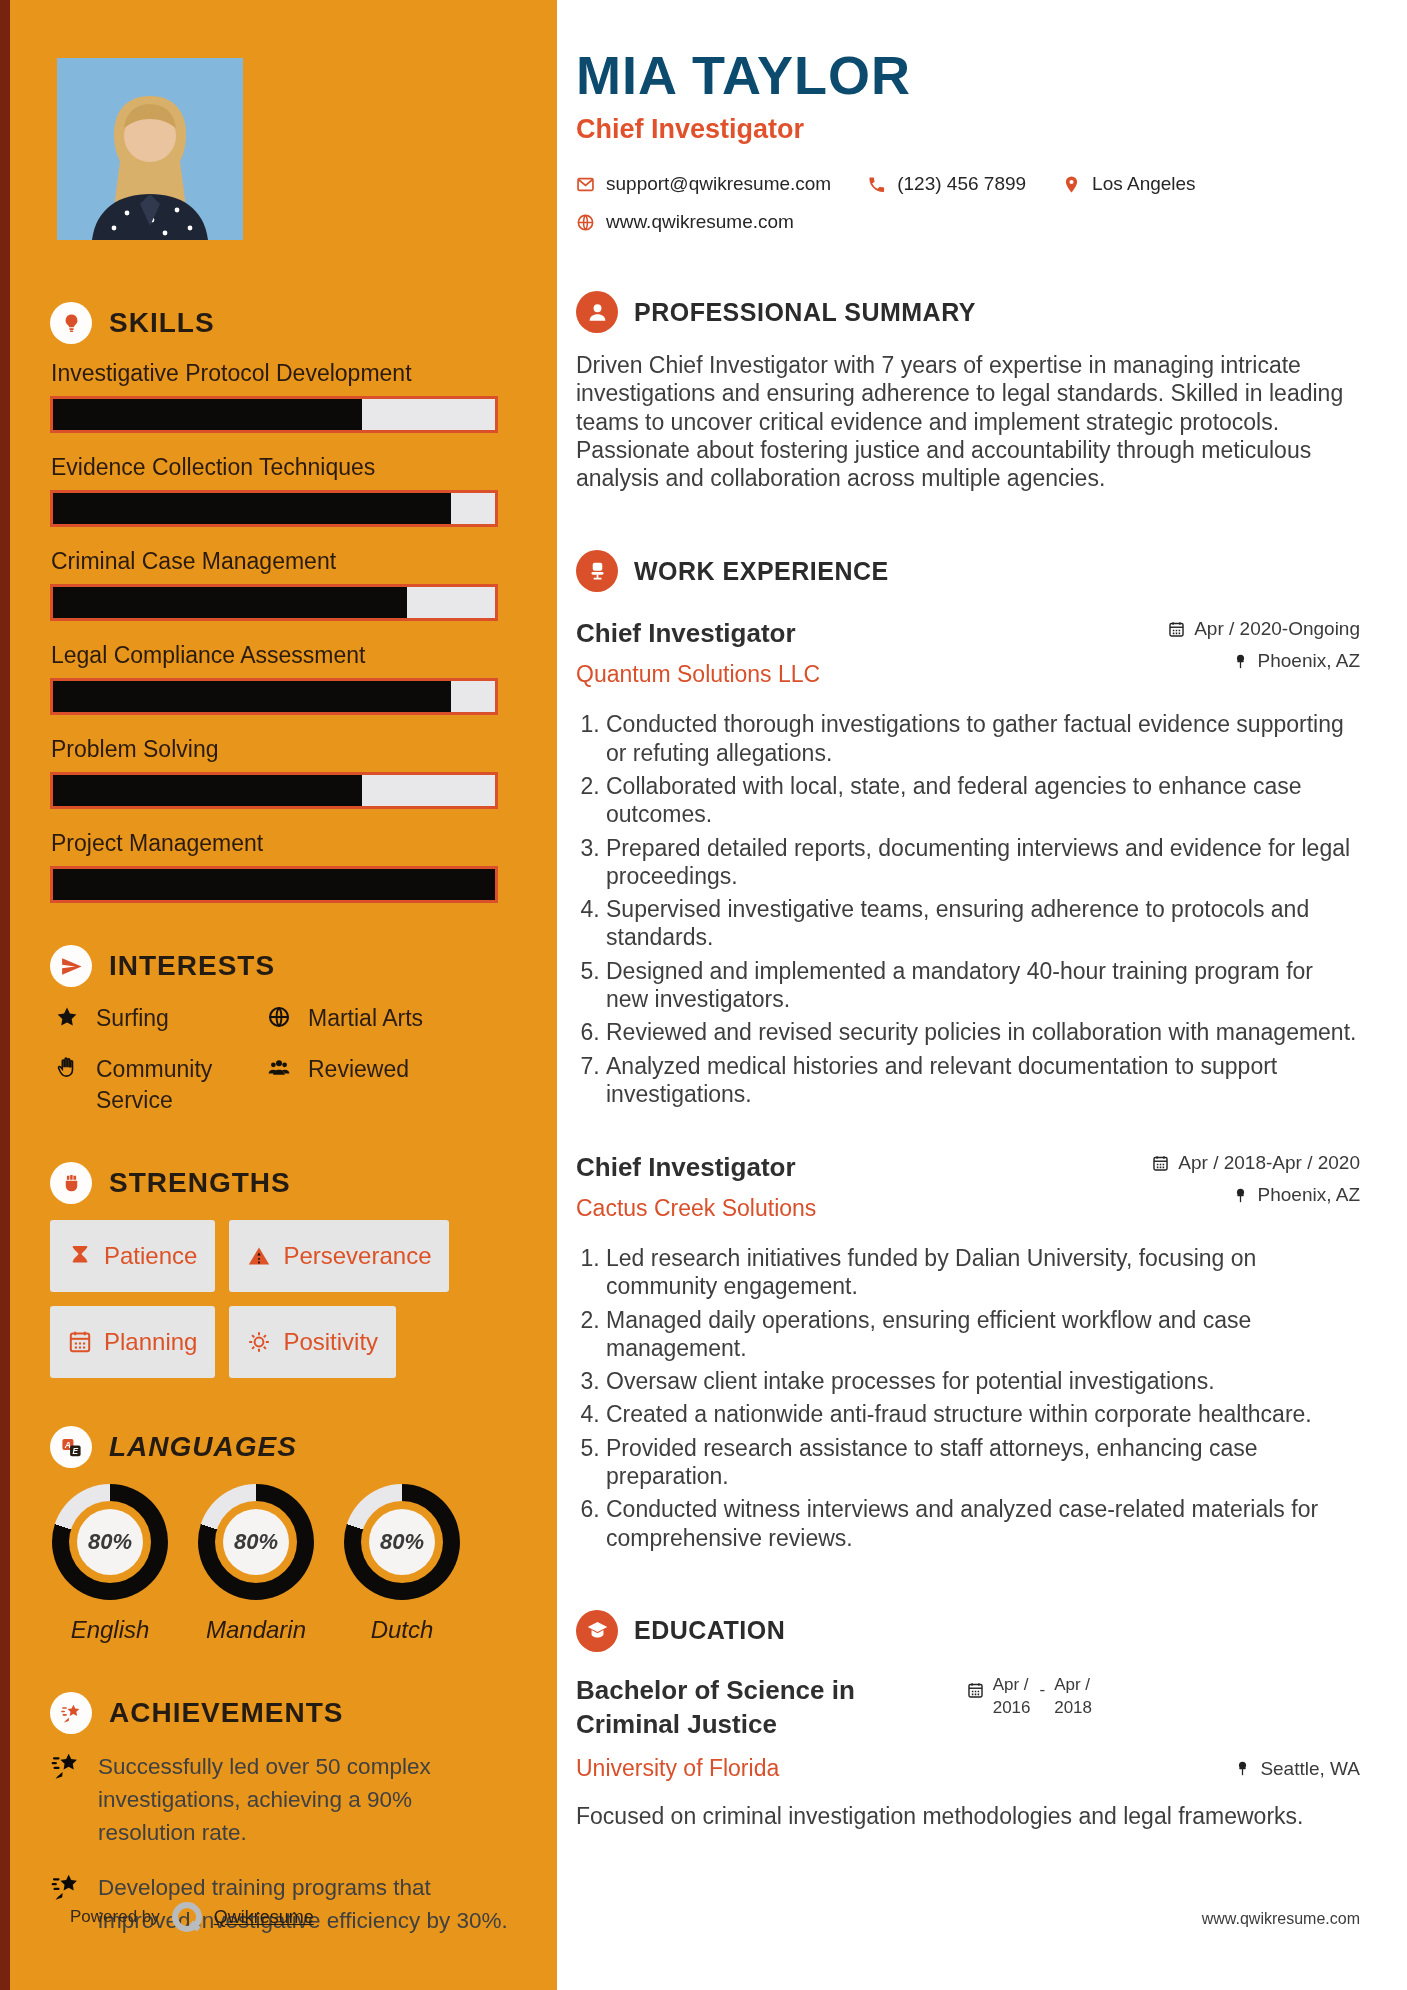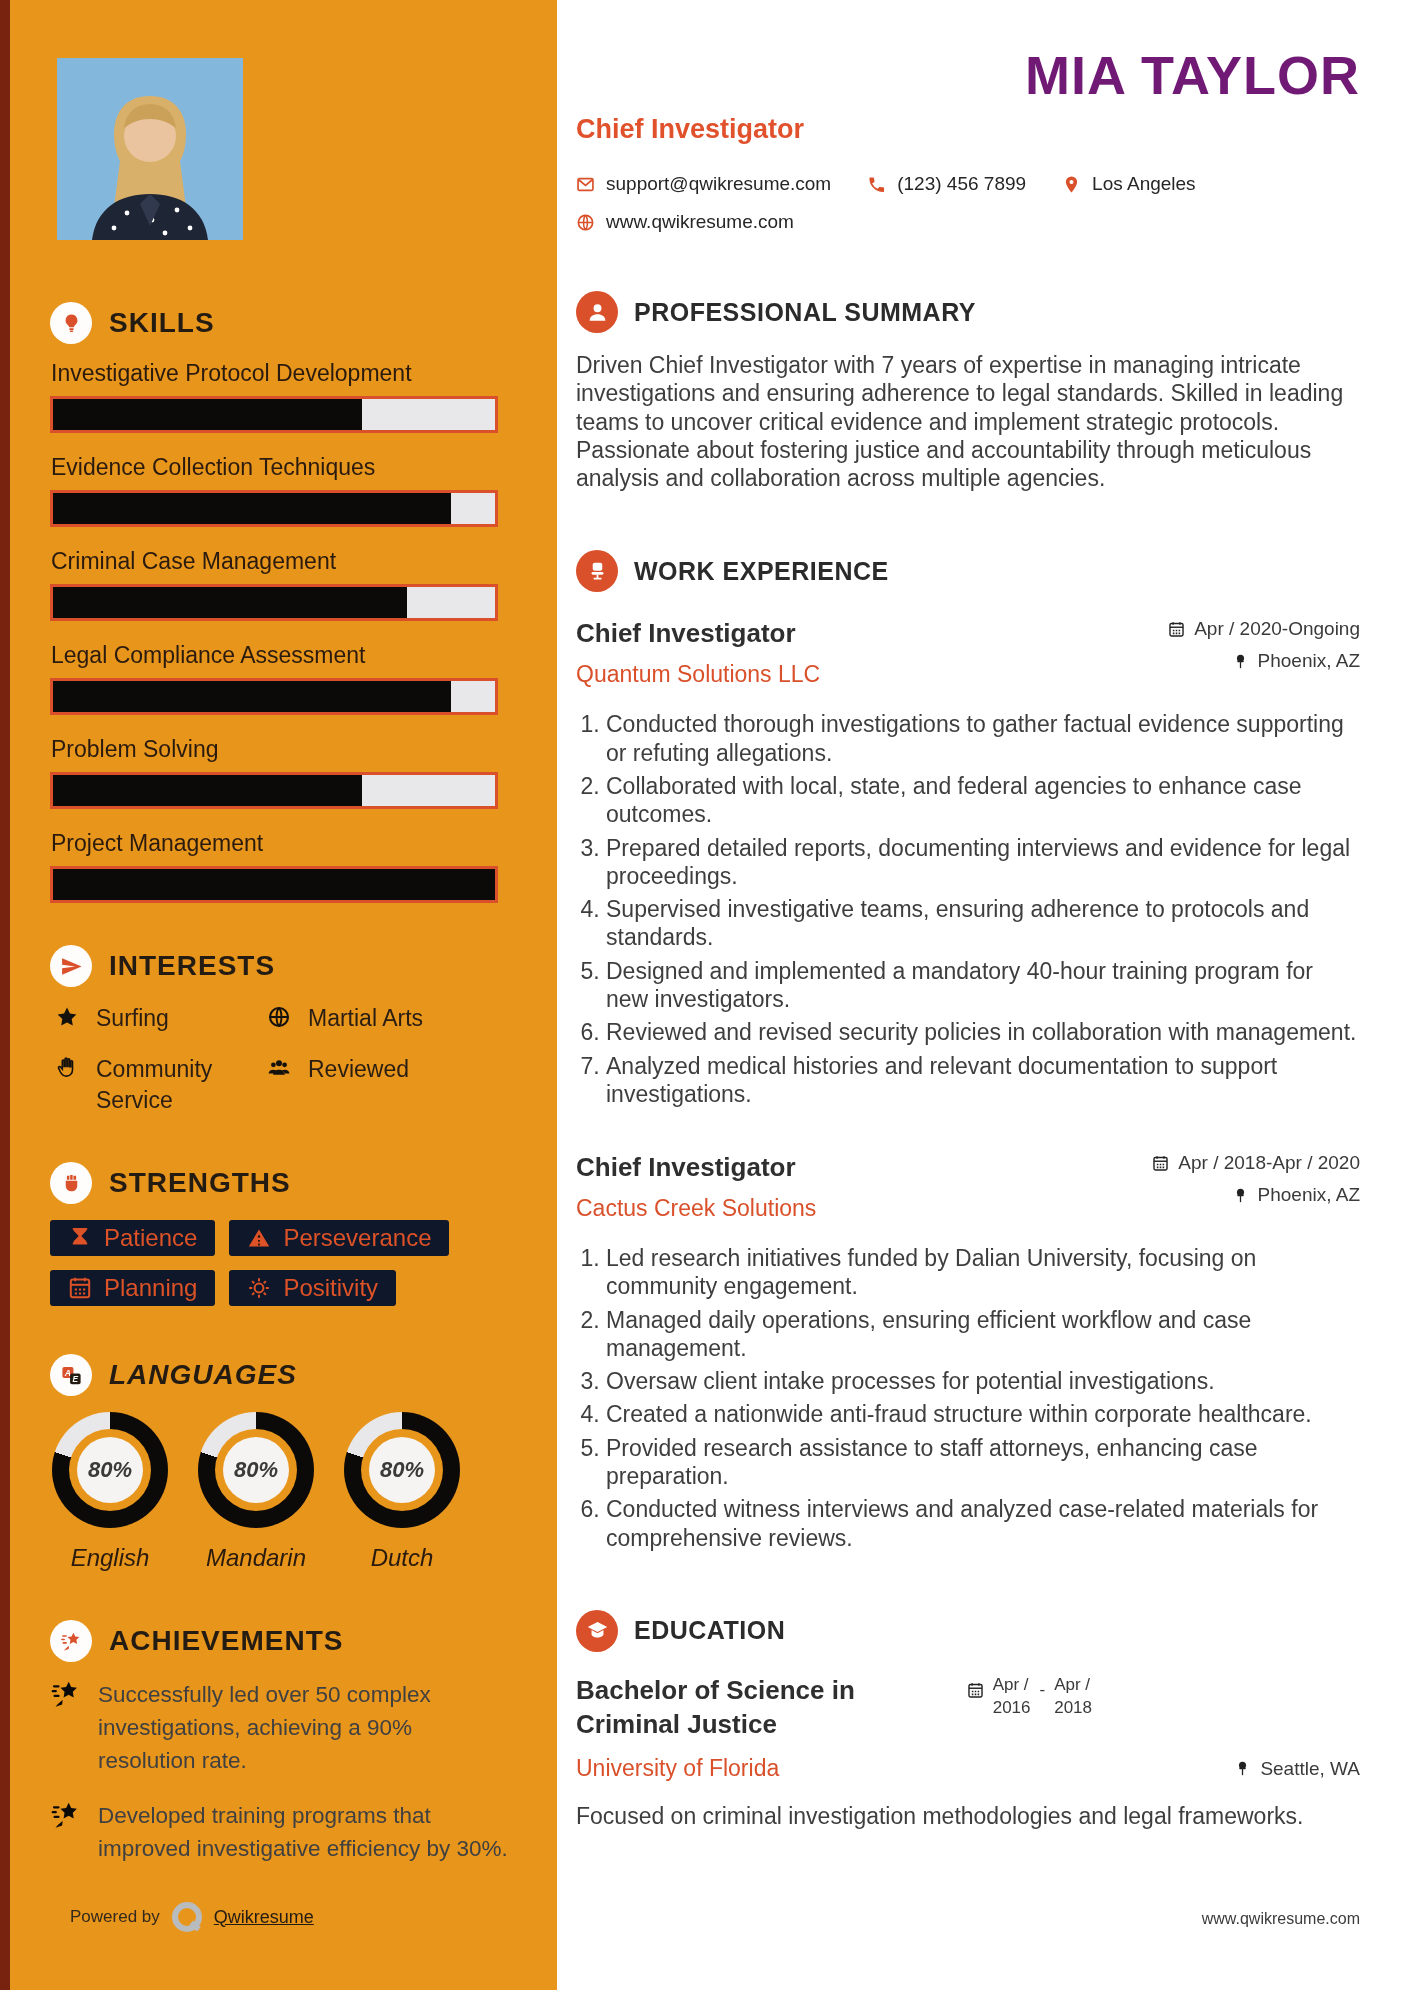--- a/index.html
+++ b/index.html
@@ -27,22 +27,22 @@
   .skill-fill { height:100%; background:#0C0A08; }
 
   .interests { margin-top:42px; }
   .interest-grid { display:grid; grid-template-columns:212px 1fr; row-gap:20px; column-gap:0; margin-left:4px; }
   .interest { display:flex; gap:16px; font-size:23px; color:#2A1D12; line-height:1.35; }
   .interest .i-ic { width:26px; flex:0 0 26px; color:#14100C; display:flex; justify-content:center; }
   .interest .i-ic svg { width:24px; height:24px; margin-top:2px; }
 
   .strengths { margin-top:46px; }
   .badge-grid { display:flex; flex-wrap:wrap; gap:14px 14px; }
-  .badge { background:#0f172a; color:#DD5226; display:inline-flex; align-items:center; gap:12px;
-           font-size:24px; padding:4px 18px; border-radius:3px; }
+  .badge { background:#e5e5e5; color:#DD5226; display:inline-flex; align-items:center; gap:12px;
+           font-size:24px; padding:22px 18px; border-radius:3px; }
   .badge svg { width:24px; height:24px; }
 
   .languages { margin-top:48px;font-style:italic; }
   .donut-row { display:flex; gap:30px; margin-top:8px; margin-left:2px; }
   .donut-wrap { width:116px; text-align:center; }
   .donut { width:116px; height:116px; border-radius:50%; display:flex; align-items:center; justify-content:center; }
   .donut-hole { width:82px; height:82px; border-radius:50%; background:#E8951C; display:flex; align-items:center; justify-content:center; }
   .donut-core { width:66px; height:66px; border-radius:50%; background:#F5F4F2; display:flex; align-items:center; justify-content:center;
                 font-size:22px; font-weight:700; color:#3A3A3A; }
   .donut-label { margin-top:16px; font-size:24px; color:#2A1B0E; }
@@ -54,21 +54,21 @@
   .achv-text { font-size:22.5px; color:#404040; line-height:1.47; }
 
   .side-footer { position:absolute; left:60px; bottom:58px; display:flex; align-items:center; gap:12px; }
   .side-footer .pb { font-size:17px; color:#33291C; }
   .qlogo { width:30px; height:30px; border-radius:50%; border:6px solid #B9BCBF; position:relative; }
   .qlogo::after { content:""; position:absolute; right:-4px; bottom:-3px; width:10px; height:6px; background:#B9BCBF; transform:rotate(40deg); }
   .side-footer .brand { font-size:18px; color:#241C12; text-decoration:underline; }
 
   
   .main { flex:1; background:#fff; padding:44px 47px 0 19px; position:relative; }
-  .name { font-size:54px; font-weight:800; color:#701a75; letter-spacing:1px;text-align:right; }
+  .name { font-size:54px; font-weight:800; color:#0c4a6e; letter-spacing:1px; }
   .job-title { font-size:27px; color:#E0512C; font-weight:600; margin-top:8px; }
 
   .contact-row { display:flex; align-items:center; gap:10px; margin-top:28px; font-size:19px; color:#262626; }
   .contact-row.second { margin-top:16px; }
   .c-item { display:flex; align-items:center; gap:11px; margin-right:26px; }
   .c-item .c-ic { color:#D9502A; display:flex; }
   .c-item .c-ic svg { width:19px; height:19px; }
 
   .sec-head { display:flex; align-items:center; gap:16px; margin-top:58px; }
   .sec-head .circle-ic { background:#D9502A; color:#fff; }

